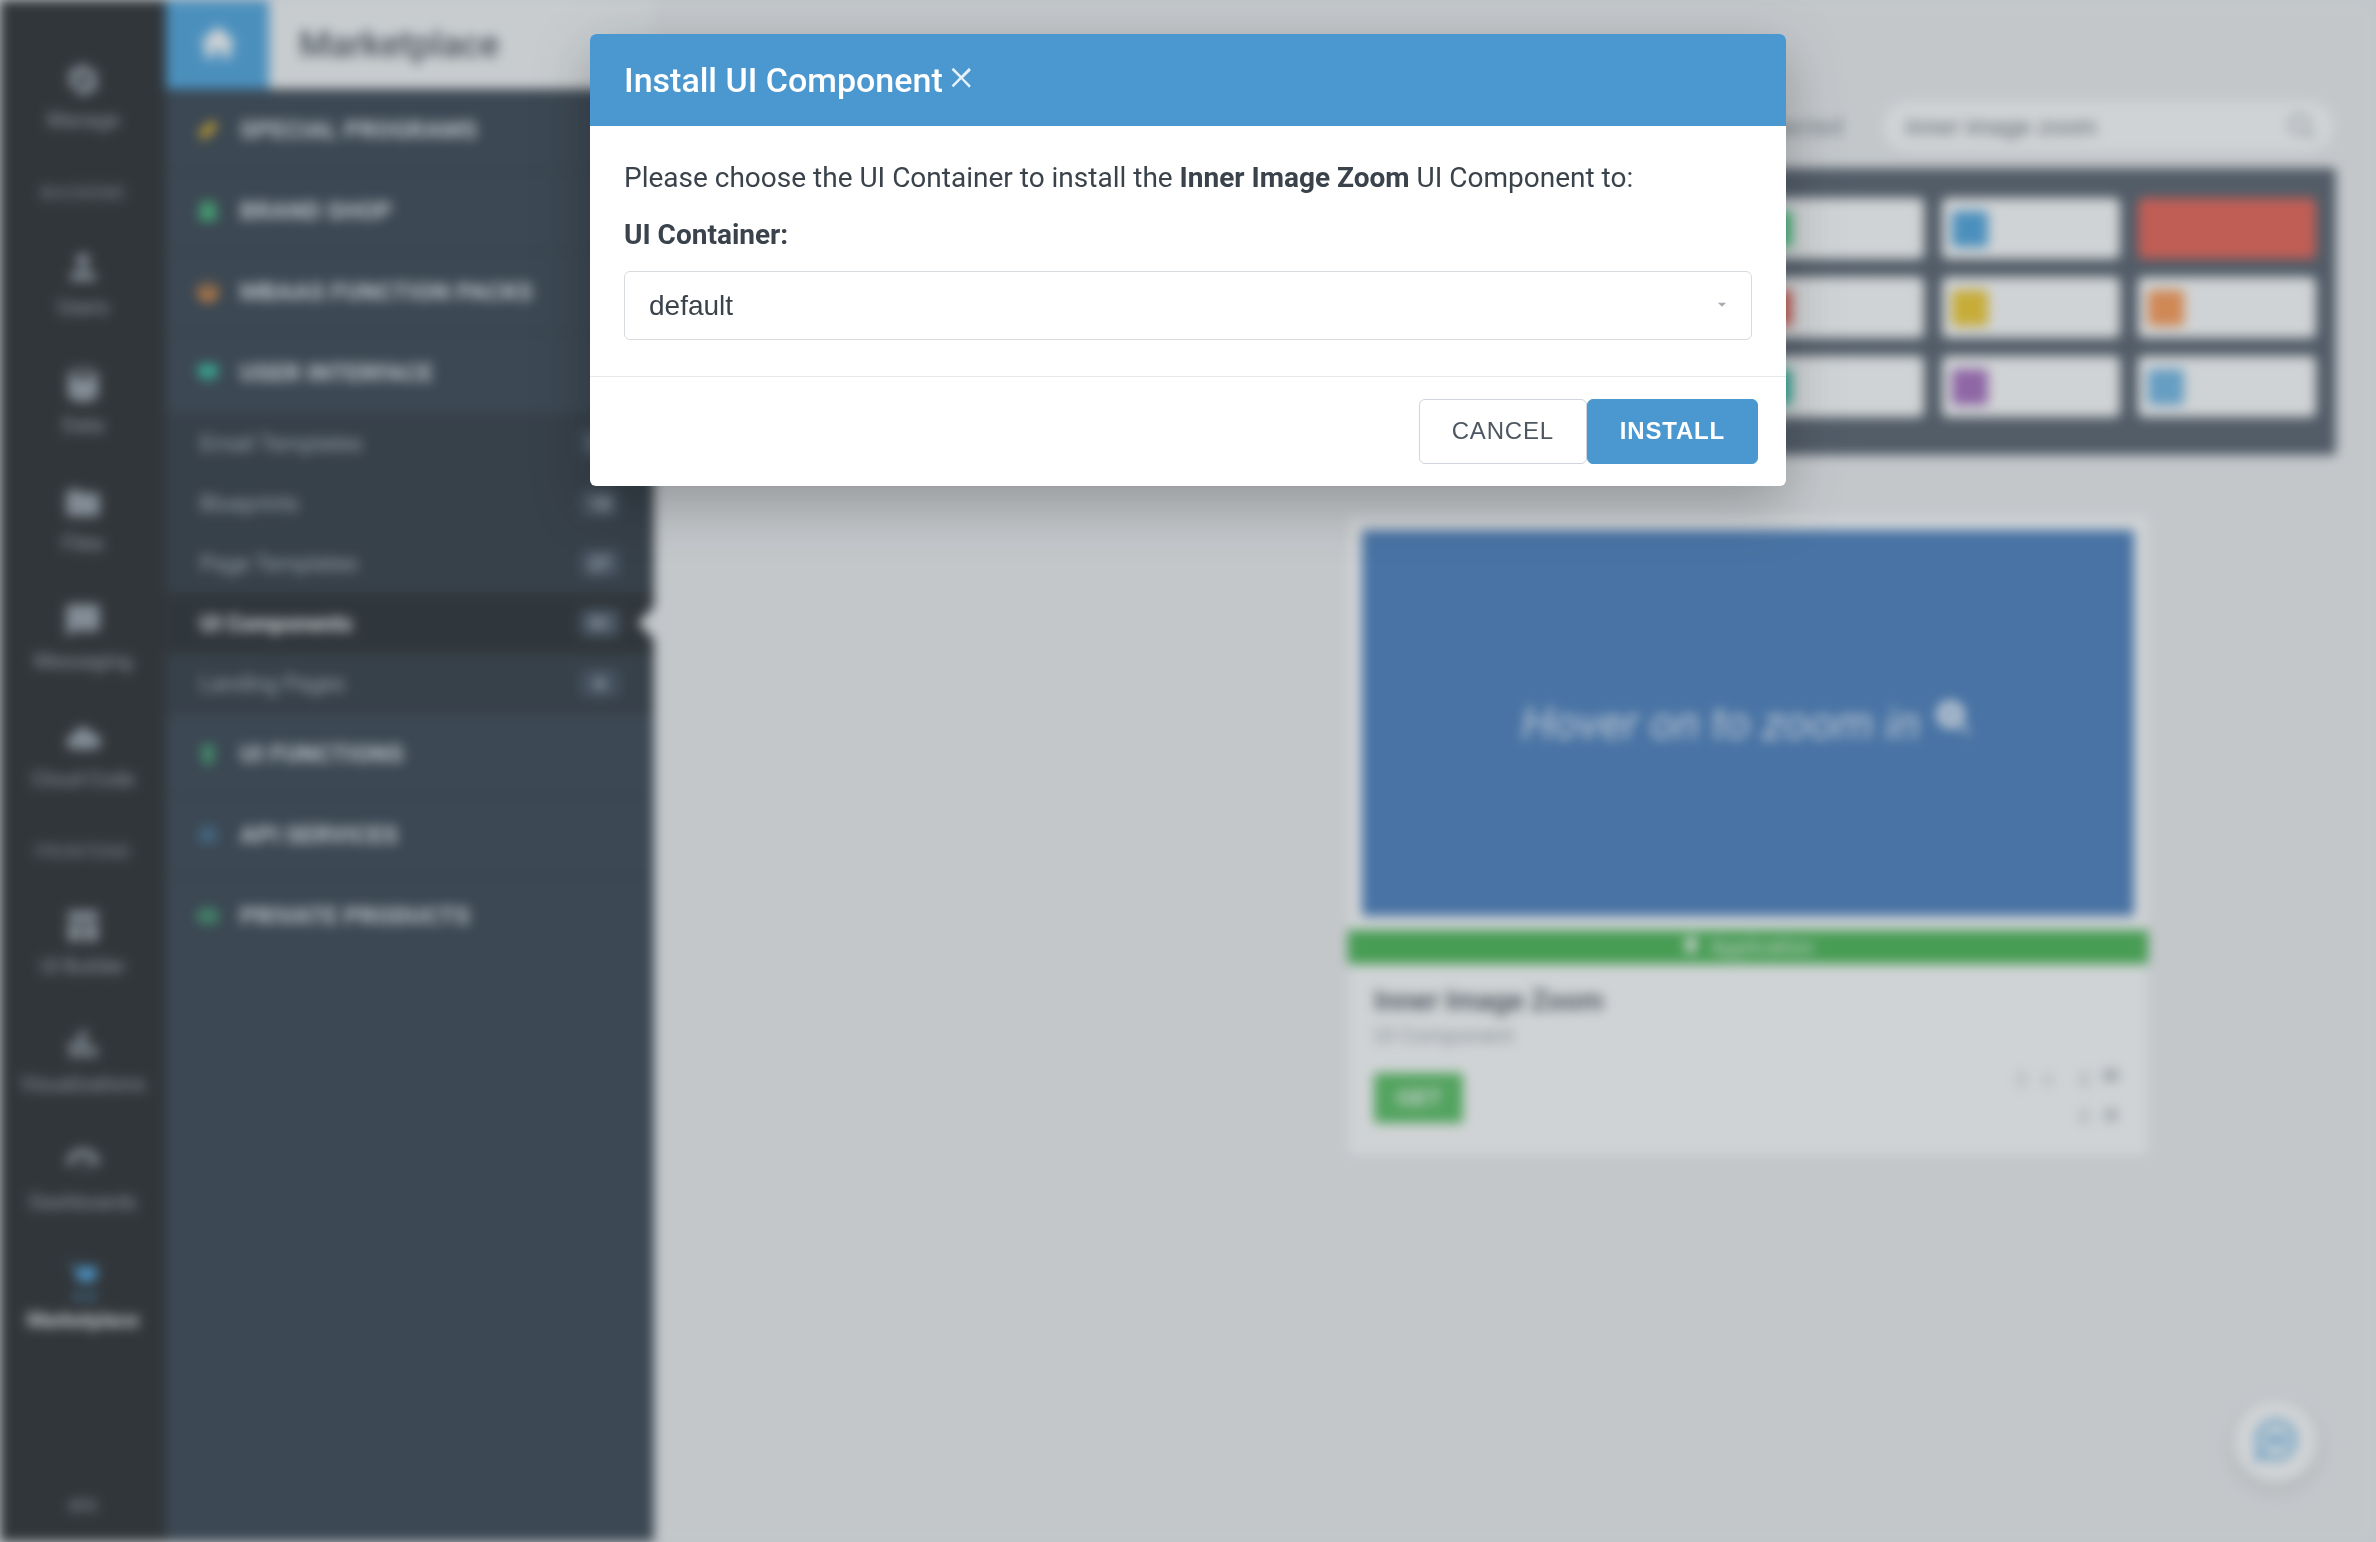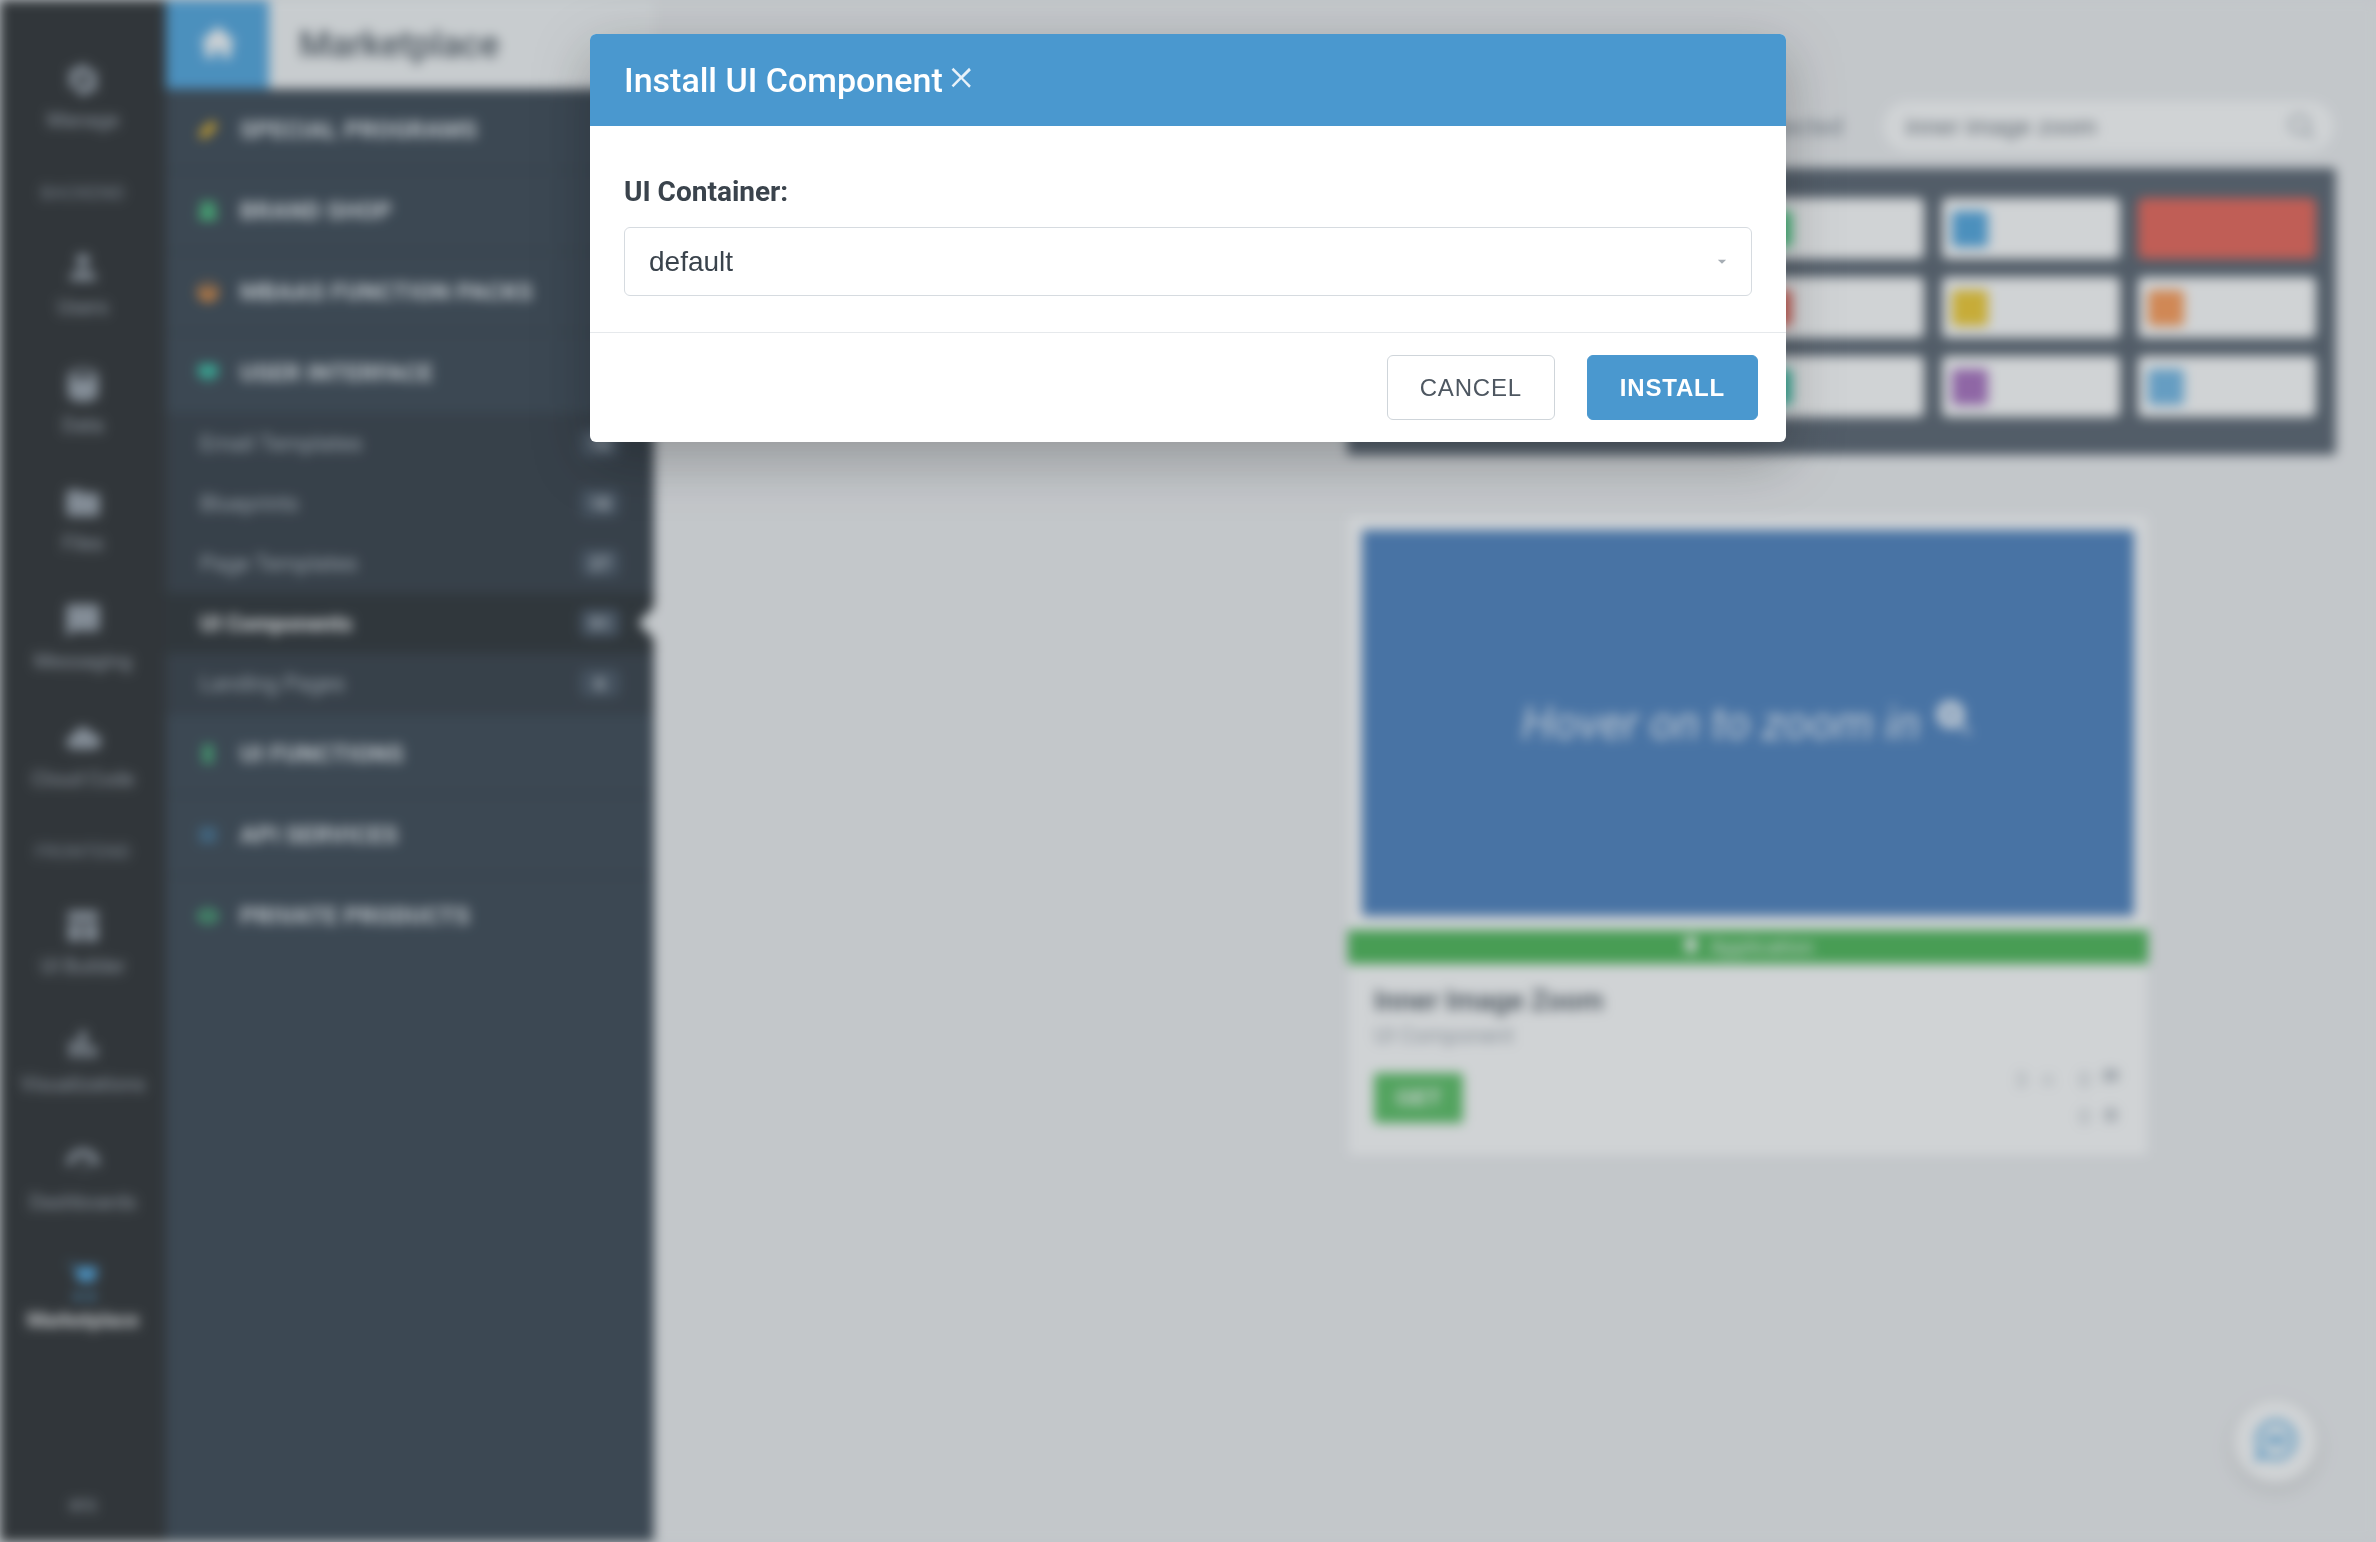--- a/index.html
+++ b/index.html
@@ -85,21 +85,21 @@
     .modal .mclose svg { width:30px; height:30px; fill:#e7f1f9; }
     .modal .mbody { padding: 30px 34px 36px; color:#3a434c; font-size:28px; line-height:1.55; }
     .modal .mbody strong { font-weight:700; }
     .modal .field-lbl { font-weight:700; margin-top:14px; font-size:28px; }
     .modal .select { position:relative; margin-top:14px; }
     .modal .select select { width:100%; height:69px; border:1px solid #d6dbe0; border-radius:6px; padding: 0 56px 0 24px; font-size:28px; color:#3a434c; background:#fff; appearance:none; outline:none; }
     .modal .select .caret { position:absolute; right:20px; top:50%; transform:translateY(-50%); pointer-events:none; }
     .modal .select .caret svg { width:20px; height:20px; fill:#a6adb4; }
     .modal .mfoot { border-top:1px solid #e6e9ec; display:flex; justify-content:flex-end; padding: 22px 28px; }
     .modal .btn { height:65px; padding:0 32px; font-size:24px; border-radius:6px; border:1px solid #cfd5da; background:#fff; color:#4e5761; cursor:pointer; letter-spacing:0.8px; }
-    .modal .btn.primary { background:#4a98cf; border-color:#4a98cf; color:#fff; font-weight:600;margin-left:32px; }
+    .modal .btn.primary { background:#4a98cf; border-color:#4a98cf; color:#fff; font-weight:600; }
   </style>
 </head>
 <body>
 
 <div class="app blur-layer">
 
   <aside class="iconbar">
     <div class="nav">
       <span class="ico">
           <svg viewBox="0 0 24 24">
@@ -403,20 +403,23 @@
 <div class="modal">
   <div class="mhead">
     <div class="mtitle">Install UI Component</div>
     <div class="mclose">
       <span><svg viewBox="0 0 24 24">
             <path d="M18.3 5.71 12 12l6.3 6.29-1.41 1.42L10.59 13l-6.3 6.3L2.88 17.9 9.17 11.6 2.88 5.3 4.29 3.88l6.3 6.3 6.3-6.3Z"></path>
           </svg></span>
     </div>
   </div>
   <div class="mbody">
+    <p>
+      <span>Please choose the UI Container to install the </span><strong>Inner Image Zoom</strong><span> UI Component to:</span>
+    </p>
     <div class="field-lbl">UI Container:</div>
     <div class="select">
       <select>
         <option>default</option>
       </select>
       <span class="caret"><svg viewBox="0 0 24 24">
             <path d="M7 10l5 5 5-5Z"></path>
           </svg></span>
     </div>
   </div>

